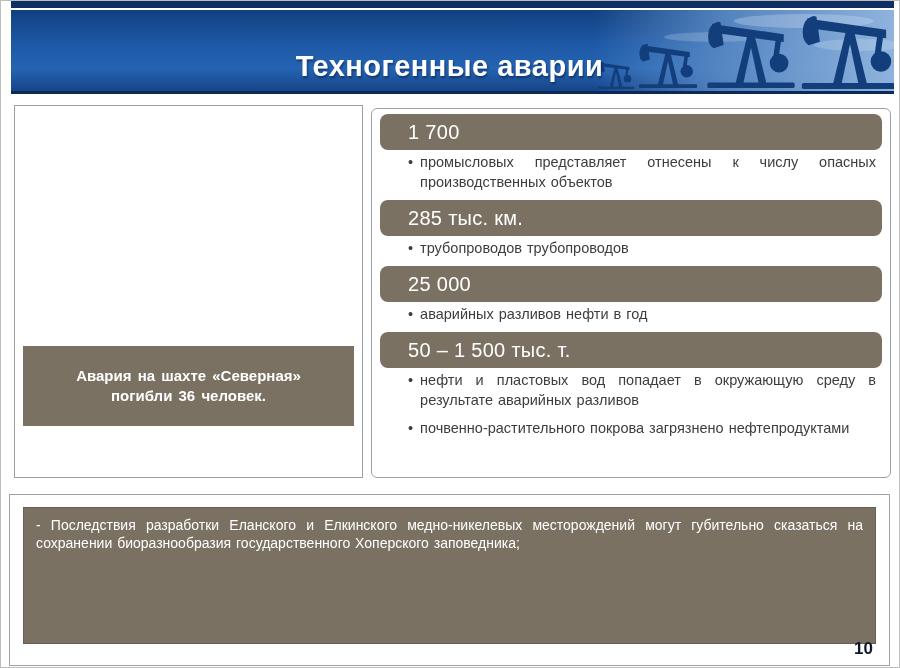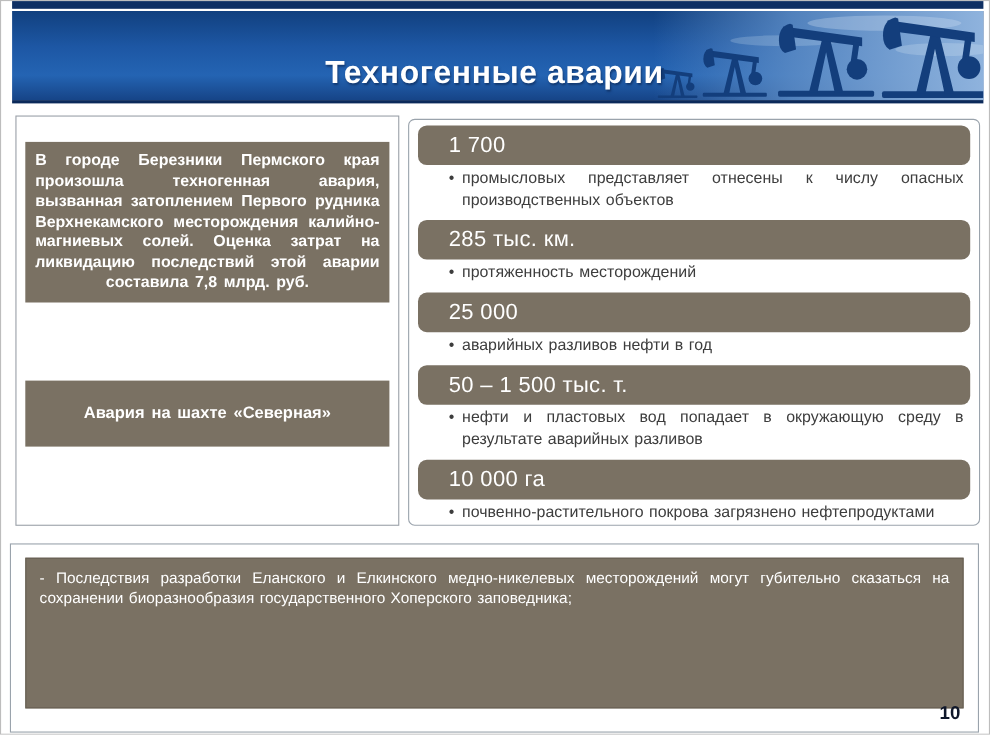--- a/index.html
+++ b/index.html
@@ -76,67 +76,62 @@
         <use href="#pj" transform="translate(6,50) scale(0.32)"></use>
         <use href="#pj" transform="translate(48,29) scale(0.52)"></use>
         <use href="#pj" transform="translate(118,3) scale(0.78)"></use>
         <use href="#pj" transform="translate(213,-4) scale(0.86)"></use>
       </svg>
     </div>
     <h1 class="banner-title">Техногенные аварии</h1>
   </header>
 
   <section class="left-panel">
-    <div class="left-box1 taupe">
-      <p>В городе Березники Пермского края произошла техногенная авария, вызванная затоплением Первого рудника Верхнекамского месторождения калийно-магниевых солей. Оценка затрат на ликвидацию последствий этой аварии составила 7,8 млрд. руб.</p>
-    </div>
     <div class="left-box2 taupe">
       <p>
         <span>Авария на шахте «Северная»</span><br>
+        <span>погибли 36 человек.</span>
       </p>
     </div>
   </section>
 
   <section class="stats-panel">
 
     <div class="stat-bar taupe">
       <span>1 700</span>
     </div>
     <div class="stat-desc">
       <span class="dot">•</span>
       <span class="desc-text">промысловых представляет отнесены к числу опасных производственных объектов</span>
     </div>
 
     <div class="stat-bar taupe">
       <span>285 тыс. км.</span>
     </div>
     <div class="stat-desc">
       <span class="dot">•</span>
-      <span class="desc-text">протяженность месторождений</span>
+      <span class="desc-text">трубопроводов трубопроводов</span>
     </div>
 
     <div class="stat-bar taupe">
       <span>25 000</span>
     </div>
     <div class="stat-desc">
       <span class="dot">•</span>
       <span class="desc-text">аварийных разливов нефти в год</span>
     </div>
 
     <div class="stat-bar taupe">
       <span>50 – 1 500 тыс. т.</span>
     </div>
     <div class="stat-desc">
       <span class="dot">•</span>
       <span class="desc-text">нефти и пластовых вод попадает в окружающую среду в результате аварийных разливов</span>
     </div>
 
-    <div class="stat-bar taupe">
-      <span>10 000 га</span>
-    </div>
     <div class="stat-desc">
       <span class="dot">•</span>
       <span class="desc-text">почвенно-растительного покрова загрязнено нефтепродуктами</span>
     </div>
 
   </section>
 
   <section class="bottom-panel">
     <div class="bottom-box taupe">
       <p>- Последствия разработки Еланского и Елкинского медно-никелевых месторождений могут губительно сказаться на сохранении биоразнообразия государственного Хоперского заповедника;</p>

